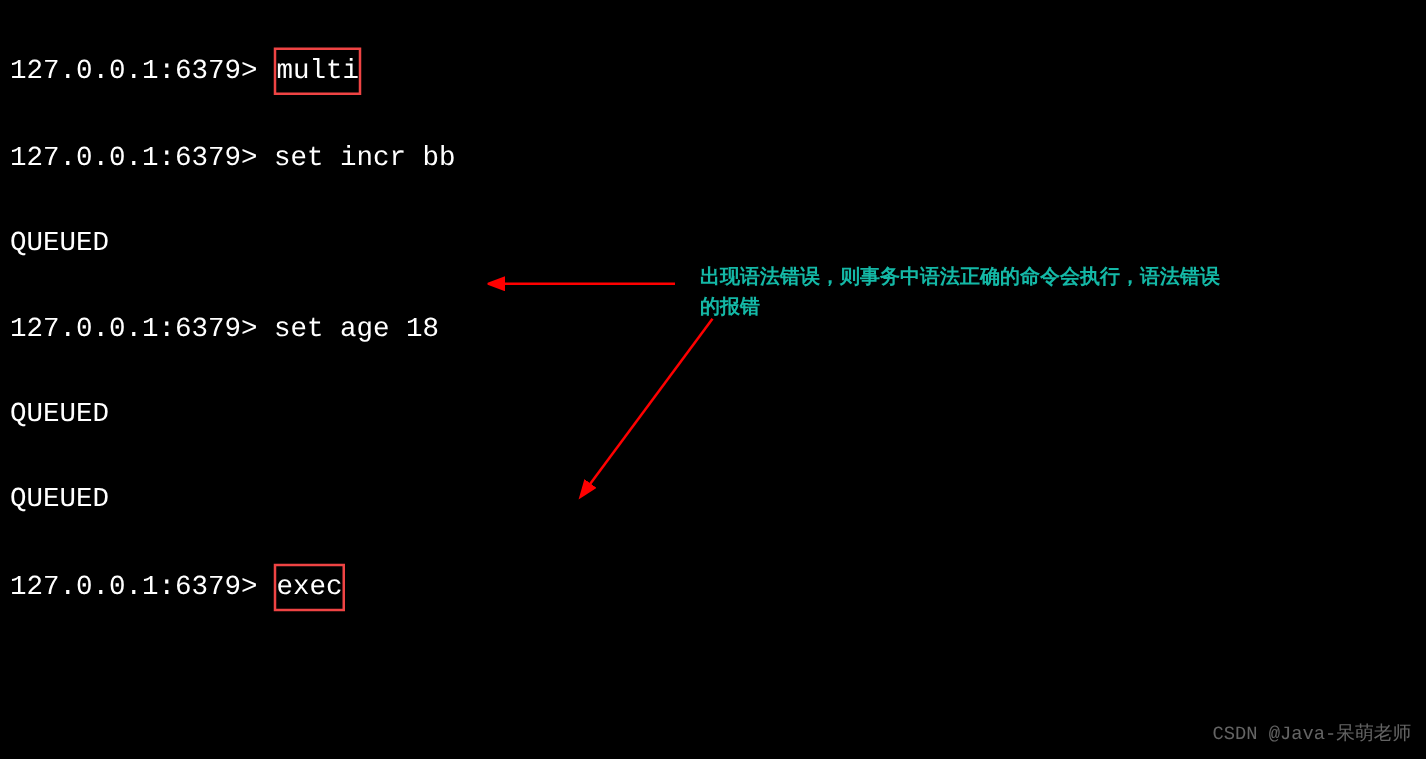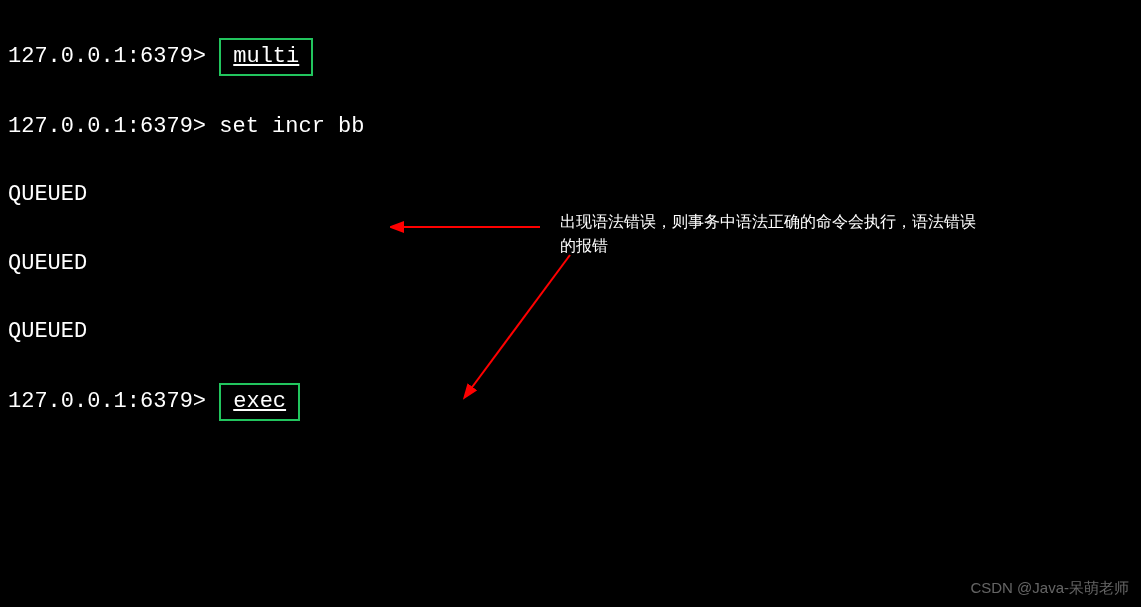--- a/index.html
+++ b/index.html
@@ -20,54 +20,55 @@
       padding: 4px 8px;
     }
     .terminal {
       white-space: pre;
     }
     .line {
       display: block;
       position: relative;
     }
     .box-red {
-      border: 2px solid #22c55e;
+      border: 2px solid #ef4444;
       display: inline-block;
-      padding: 0 12px;
-      text-decoration: underline;
+      padding: 0 0;
     }
     .annotation {
       position: absolute;
-      color: #ffffff;
+      color: #14b8a6;
       font-family: 'Microsoft YaHei', 'SimSun', sans-serif;
       font-size: 16px;
       line-height: 1.5;
       white-space: normal;
       width: 420px;
+      font-weight: bold;
     }
     .arrow {
       position: absolute;
       pointer-events: none;
     }
     .watermark {
       position: absolute;
       bottom: 8px;
       right: 12px;
       color: rgba(200,200,200,0.5);
-      font-family: Liberation Sans, sans-serif;
+      font-family: Liberation Mono, monospace;
       font-size: 15px;
     }
   </style>
 </head>
 <body>
 
 <div class="terminal">
 <span class="line"><span>127.0.0.1:6379&gt;</span> <span class="box-red">multi</span></span>
 <span class="line"><span>127.0.0.1:6379&gt;</span> <span>set incr bb</span></span>
 <span class="line">QUEUED</span>
+<span class="line"><span>127.0.0.1:6379&gt;</span> <span>set age 18</span></span>
 <span class="line">QUEUED</span>
 <span class="line">QUEUED</span>
 <span class="line"><span>127.0.0.1:6379&gt;</span> <span class="box-red">exec</span></span>
 
 
 
 
 
 
 

